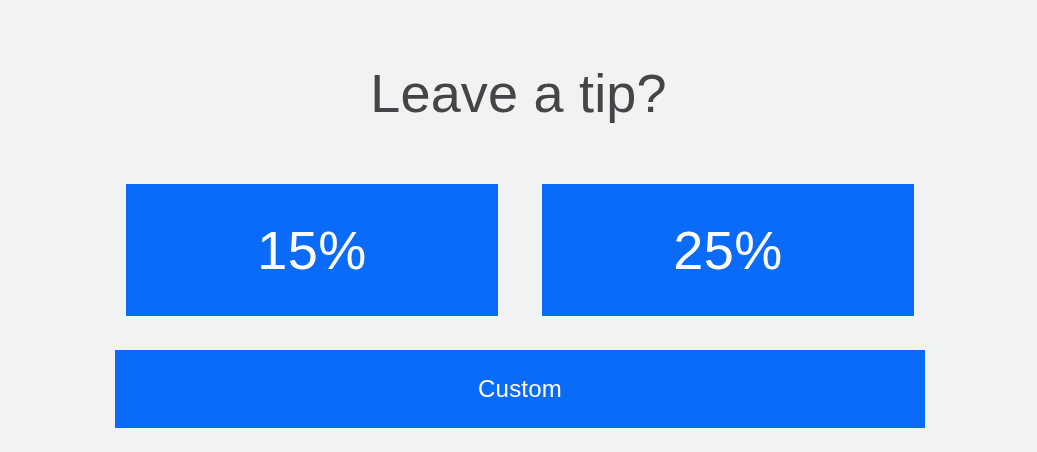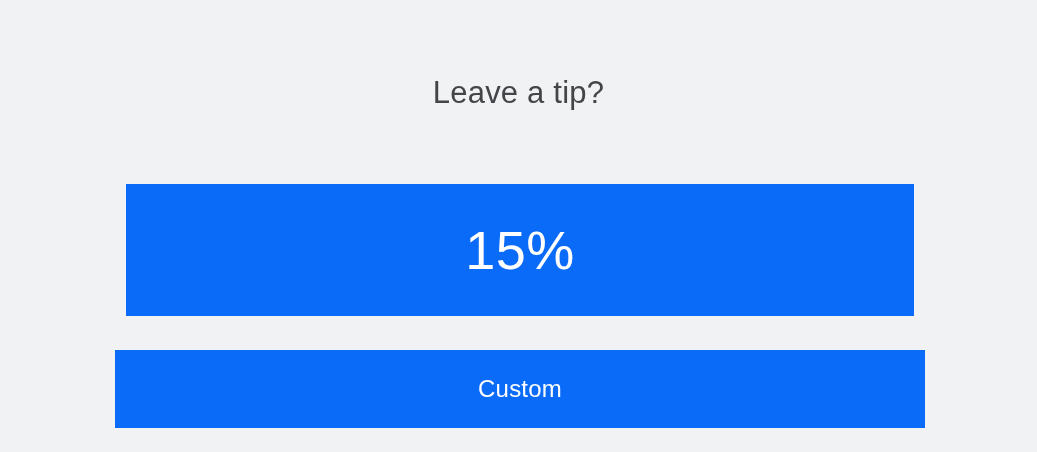--- a/index.html
+++ b/index.html
@@ -22,21 +22,21 @@
     background: #f1f2f4;
     box-sizing: border-box;
   }
 
   .tip-prompt {
     position: absolute;
     left: 0;
     right: 0;
     top: 68px;
     text-align: center;
-    font-size: 31px;
+    font-size: 54px;
     line-height: 50px;
     font-weight: 400;
     color: #434548;
     letter-spacing: 0.2px;
     white-space: nowrap;
   }
 
   .tip-options-row {
     position: absolute;
     left: 115px;
@@ -108,20 +108,23 @@
 
   <div class="tip-prompt">Leave a tip?</div>
 
   <div class="tip-options-row">
 
     <button class="tip-option-button">
       <span class="tip-option-label">15%</span>
     </button>
 
 
+    <button class="tip-option-button">
+      <span class="tip-option-label">25%</span>
+    </button>
 
   </div>
 
   <button class="custom-tip-button">
     <span class="custom-tip-label">Custom</span>
   </button>
 
 </div>
 
 </body></html>

